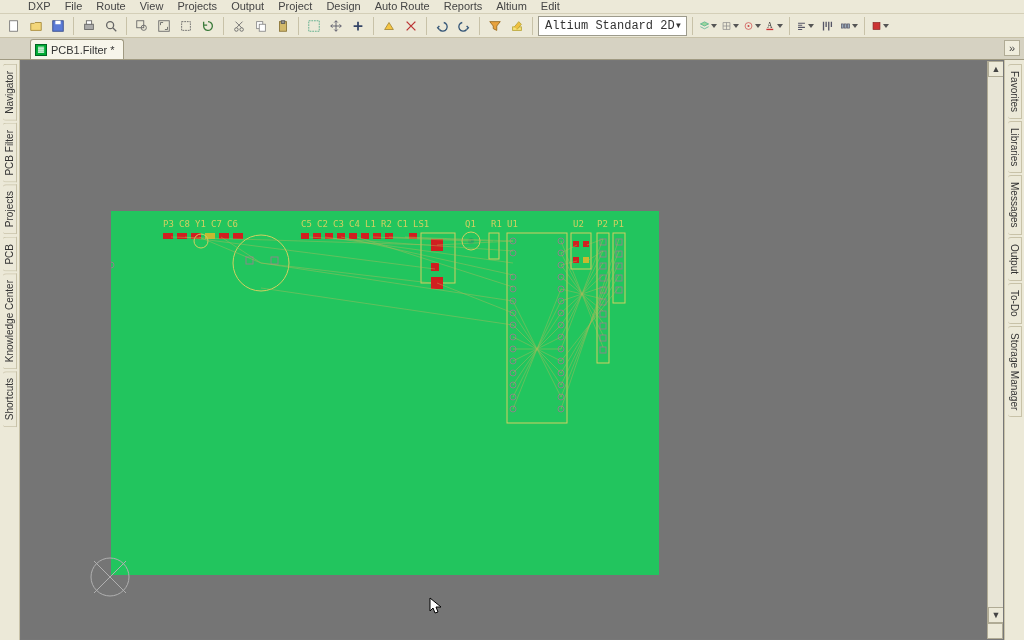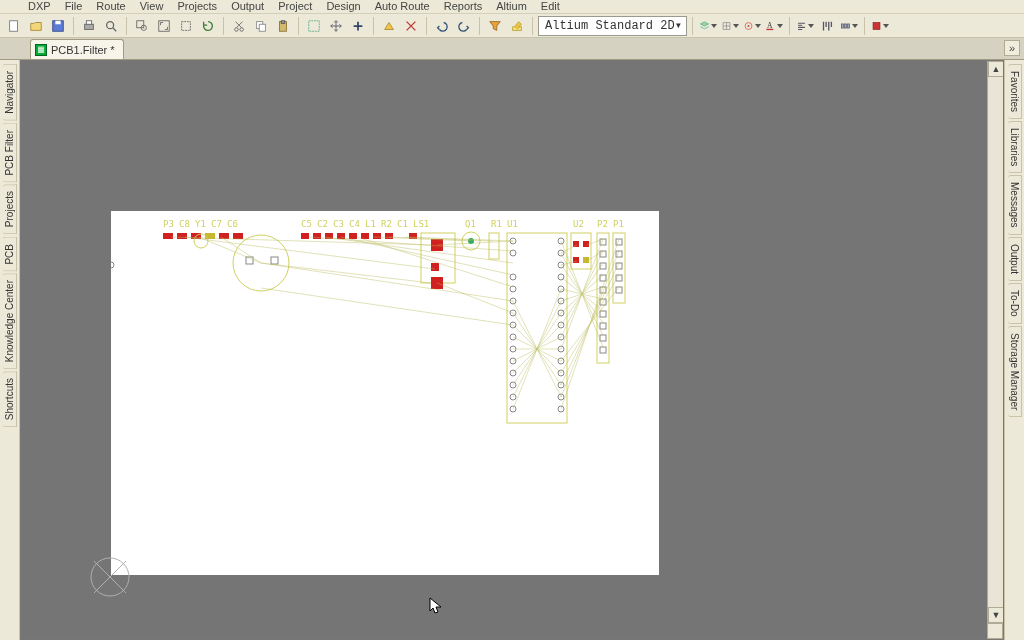--- a/index.html
+++ b/index.html
@@ -88,21 +88,21 @@
   }
   .sbbtn {
     width:16px;height:16px;background:#ece9d8;border:1px solid #b0ab95;
     display:flex;align-items:center;justify-content:center;color:#444;font-size:9px;
   }
   .sbtrack { flex:1; background:#e8e5d6; }
   .sbcorner { position:absolute;right:0;bottom:0;width:16px;height:16px;background:#ece9d8;border:1px solid #b0ab95;}
   
   .board {
     position:absolute; left:90px; top:150px; width:548px; height:364px;
-    background:#ffffff;
+    background:#22c55e;
   }
   .board svg { position:absolute; left:0;top:0;width:100%;height:100%; }
   .origin {
     position:absolute; left:68px; top:495px; width:42px;height:42px;
   }
   .origin svg{width:100%;height:100%;}
   .cursorptr {
     position:absolute; left:408px; top:536px; width:14px;height:18px;
     pointer-events:none;
   }

